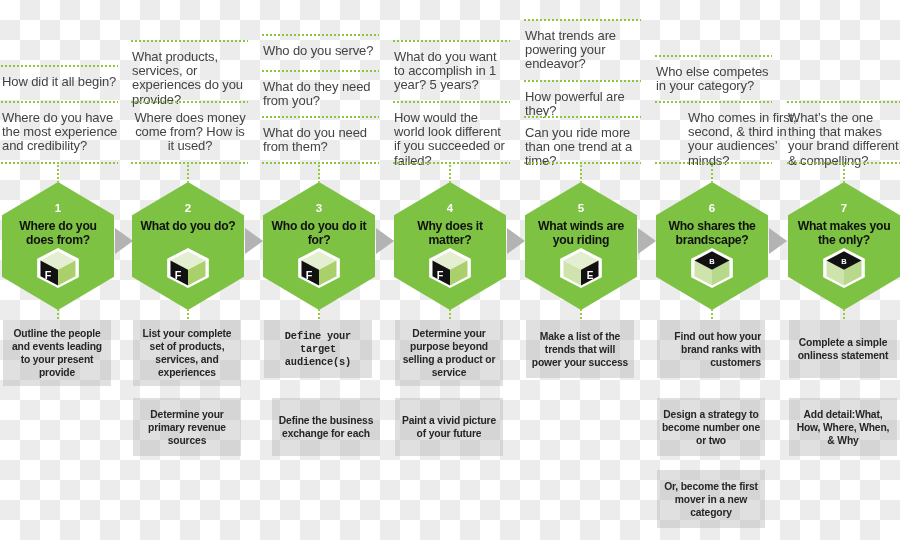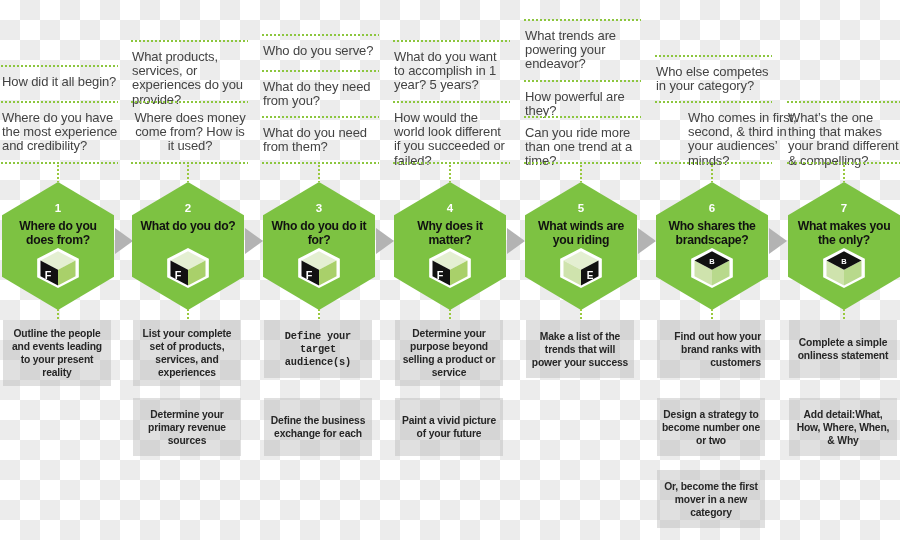--- a/index.html
+++ b/index.html
@@ -138,21 +138,21 @@
       <div class="cube"><svg viewBox="0 0 100 96" width="42" height="40">
           <polygon points="50,0 100,26 100,70 50,96 0,70 0,26" fill="#ffffff"></polygon>
           <polygon points="50,8 92,30 50,52 8,30" fill="#e4efd2"></polygon>
           <polygon points="50,52 92,30 92,68 50,90" fill="#a9d06a"></polygon>
           <polygon points="8,30 50,52 50,90 8,68" fill="#111111"></polygon>
           <text x="26" y="74" fill="#ffffff" font-size="26" font-family="&quot;Liberation Sans&quot;, sans-serif" font-weight="bold" text-anchor="middle">F</text>
         </svg></div>
     </div>
     <div class="arrow" style="left: 115px;"></div>
     <div class="stem" style="left: 57px; top: 308px; height: 12px;"></div>
-    <div class="abox" style="left: 3px; top: 320px; min-height: 58px;">Outline the people and events leading to your present reality</div>
+    <div class="abox" style="left: 3px; top: 320px; min-height: 58px;">Outline the people and events leading to your present provide</div>
     <div class="dotline" style="left: 130px; top: 40px;"></div>
     <div class="qcell" style="left: 130px; top: 48px;">What products, services, or experiences do you provide?</div>
     <div class="dotline" style="left: 130px; top: 101px;"></div>
     <div class="qcell" style="left: 130px; top: 109px; text-align: center;">Where does money come from? How is it used?</div>
     <div class="dotline" style="left: 130px; top: 162px;"></div>
     <div class="stem" style="left: 187px; top: 164px; height: 18px;"></div>
     <div class="hex" style="left: 132px; top: 182px;">
       <div class="hex-num">2</div>
       <div class="hex-title">What do you do?</div>
       <div class="cube"><svg viewBox="0 0 100 96" width="42" height="40">
@@ -182,21 +182,21 @@
           <polygon points="50,0 100,26 100,70 50,96 0,70 0,26" fill="#ffffff"></polygon>
           <polygon points="50,8 92,30 50,52 8,30" fill="#e4efd2"></polygon>
           <polygon points="50,52 92,30 92,68 50,90" fill="#a9d06a"></polygon>
           <polygon points="8,30 50,52 50,90 8,68" fill="#111111"></polygon>
           <text x="26" y="74" fill="#ffffff" font-size="26" font-family="&quot;Liberation Sans&quot;, sans-serif" font-weight="bold" text-anchor="middle">F</text>
         </svg></div>
     </div>
     <div class="arrow" style="left: 376px;"></div>
     <div class="stem" style="left: 318px; top: 308px; height: 12px;"></div>
     <div class="abox" style="left: 264px; top: 320px; min-height: 58px; font-family: Liberation Mono, monospace;">Define your target audience(s)</div>
-    <div class="abox" style="left: 264px; top: 398px; min-height: 58px;">Define the business exchange for each</div>
+    <div class="abox" style="left: 272px; top: 398px; min-height: 58px;">Define the business exchange for each</div>
     <div class="dotline" style="left: 392px; top: 40px;"></div>
     <div class="qcell" style="left: 392px; top: 48px;">What do you want to accomplish in 1 year? 5 years?</div>
     <div class="dotline" style="left: 392px; top: 101px;"></div>
     <div class="qcell" style="left: 392px; top: 109px;">How would the world look different if you succeeded or failed?</div>
     <div class="dotline" style="left: 392px; top: 162px;"></div>
     <div class="stem" style="left: 449px; top: 164px; height: 18px;"></div>
     <div class="hex" style="left: 394px; top: 182px;">
       <div class="hex-num">4</div>
       <div class="hex-title">Why does it matter?</div>
       <div class="cube"><svg viewBox="0 0 100 96" width="42" height="40">

